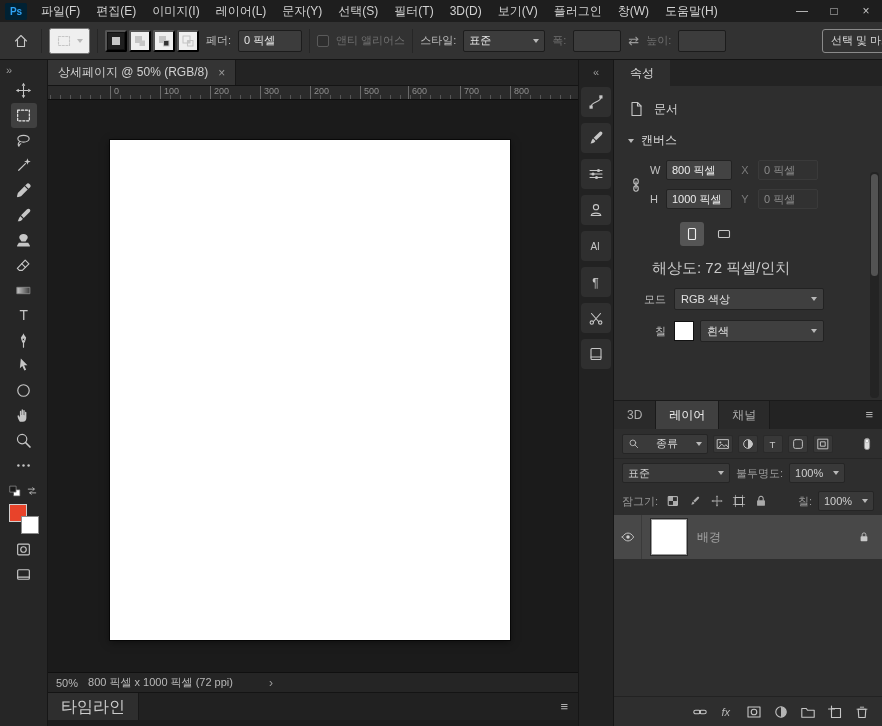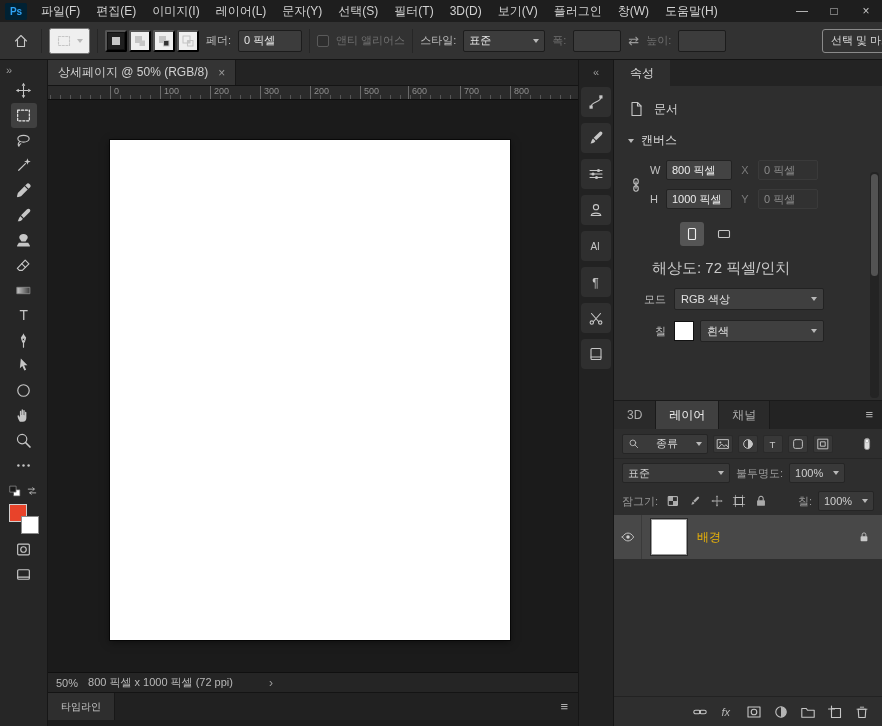--- a/index.html
+++ b/index.html
@@ -58,21 +58,21 @@
     background-image:repeating-linear-gradient(90deg,#565656 0 1px,transparent 1px 10px);
     background-size:100% 4px;background-position:2px 100%;background-repeat:repeat-x;}
   .rlabel{position:absolute;top:0;height:13px;border-left:1px solid #6a6a6a;padding-left:3px;
     font-size:9px;line-height:11px;color:#8e8e8e;}
   .canvasarea{flex:1;position:relative;background:#1b1b1b;min-height:0;}
   .page{position:absolute;left:62px;top:40px;width:400px;height:500px;background:#ffffff;box-shadow:0 0 0 1px rgba(0,0,0,.65),0 2px 8px rgba(0,0,0,.5);}
   .statusbar{height:20px;background:#252525;border-top:1px solid #101010;display:flex;align-items:center;
     padding:0 8px;gap:10px;font-size:11px;color:#b8b8b8;flex:none;}
   .status-chev{margin-left:26px;color:#9a9a9a;font-size:12px;}
   .timelinebar{height:28px;background:#212121;border-top:1px solid #141414;display:flex;align-items:center;flex:none;}
-  .tl-tab{height:28px;line-height:28px;background:#2e2e2e;padding:0 13px;font-size:10px;color:#cccccc;border-right:1px solid #181818;}
+  .tl-tab{height:28px;line-height:28px;background:#2e2e2e;padding:0 13px;font-size:16px;color:#cccccc;border-right:1px solid #181818;}
   .tl-menu{margin-left:auto;margin-right:10px;color:#b0b0b0;font-size:13px;}
   .bottomstrip{height:6px;background:#1d1d1d;flex:none;}
   
   .panelstrip{width:36px;background:#222222;border-left:1px solid #161616;border-right:1px solid #161616;flex:none;
     display:flex;flex-direction:column;align-items:center;}
   .strip-collapse{height:24px;line-height:24px;color:#9a9a9a;font-size:11px;}
   .strip-btn{width:30px;height:30px;margin:3px 0;background:#2f2f2f;border:none;border-radius:4px;
     display:flex;align-items:center;justify-content:center;}
   
   .rightcol{width:268px;flex:none;display:flex;flex-direction:column;background:#2e2e2e;}
@@ -115,21 +115,21 @@
   .lrow{height:28px;display:flex;align-items:center;gap:6px;padding:0 8px;flex:none;}
   .lselect{height:20px;background:#393939;border:1px solid #252525;border-radius:2px;display:flex;align-items:center;
     justify-content:space-between;padding:0 5px;font-size:11px;color:#cfcfcf;}
   .dimlabel{color:#9a9a9a;font-size:11px;}
   .lockicons{display:flex;gap:4px;}
   .lkbtn{width:18px;height:18px;display:flex;align-items:center;justify-content:center;background:none;border:none;}
   .llist{flex:1;background:#2e2e2e;min-height:0;}
   .layerrow{height:44px;background:#484848;display:flex;align-items:center;}
   .eyebox{width:28px;height:100%;display:flex;align-items:center;justify-content:center;border-right:1px solid #3a3a3a;}
   .thumb{width:36px;height:36px;background:#ffffff;border:1px solid #9a9a9a;outline:1px solid #2a2a2a;margin:0 10px 0 9px;flex:none;}
-  .lname{flex:1;font-size:12px;color:#eab308;}
+  .lname{flex:1;font-size:12px;color:#a3a3a3;}
   .locksym{margin-right:12px;display:flex;}
   .lbottom{height:30px;border-top:1px solid #222222;background:#2e2e2e;display:flex;align-items:center;
     justify-content:flex-end;gap:11px;padding:0 12px;flex:none;}
   .bbtn{background:none;border:none;display:flex;align-items:center;justify-content:center;}
 </style>
 </head>
 <body>
 
 <div class="window">
 

